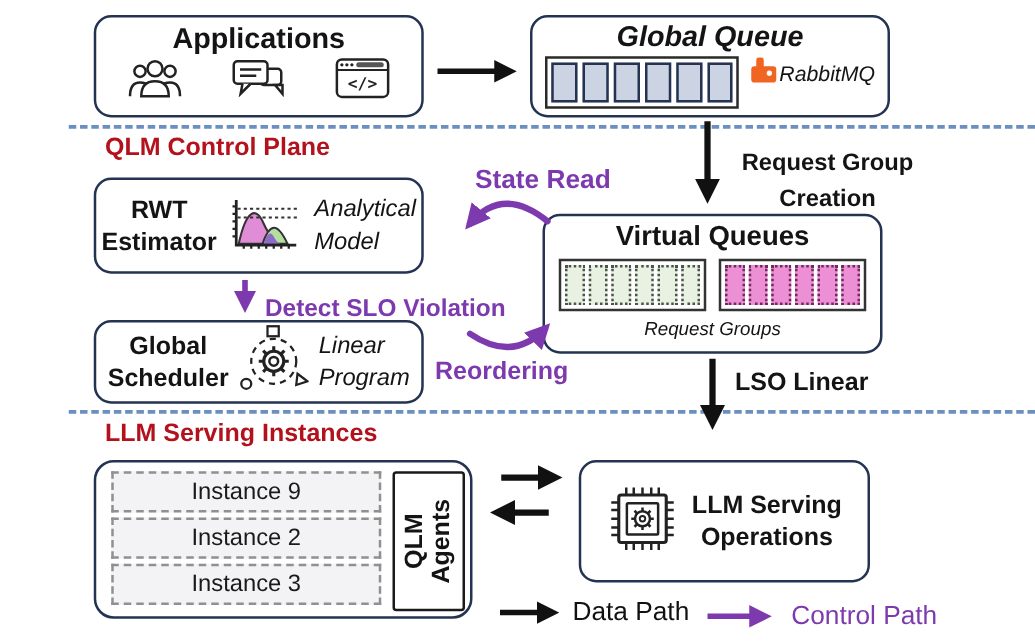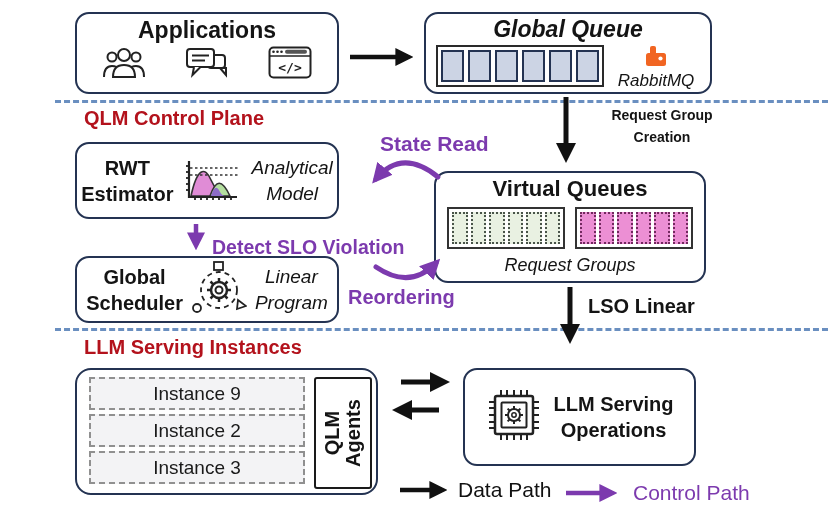--- a/index.html
+++ b/index.html
@@ -17,34 +17,34 @@
   .section-label{position:absolute;font-weight:bold;font-size:20px;color:var(--red);}
   .plabel{position:absolute;font-weight:bold;color:var(--purple);}
   .blabel{position:absolute;font-weight:bold;color:var(--ink);}
   
   .apps-icons{display:flex;justify-content:space-between;align-items:center;padding:2px 24px 0 24px;}
   
   .gq-row{display:flex;align-items:flex-start;padding:2px 10px 0 10px;gap:8px;}
   .gq-slots{width:168px;height:42px;border:2px solid #2a2a2a;background:#fff;
     box-sizing:border-box;display:flex;gap:4px;padding:3px;}
   .gq-slot{flex:1;background:var(--slot-blue);border:2px solid var(--navy);box-sizing:border-box;}
-  .gq-right{flex:1;display:flex;flex-direction:column;align-items:center;line-height:1;text-align:right;}
+  .gq-right{flex:1;display:flex;flex-direction:row;align-items:center;line-height:1;text-align:right;}
   .rabbit-label{font-style:italic;font-size:17px;margin-top:1px;}
   
   .two-line{font-weight:bold;font-size:20px;line-height:1.3;text-align:center;}
-  .annot{font-style:italic;font-size:19px;line-height:1.35;text-align:center;font-weight:normal;}
+  .annot{font-style:italic;font-size:19px;line-height:1.35;text-align:left;font-weight:normal;}
   .hflex{display:flex;align-items:center;justify-content:center;gap:8px;height:100%;box-sizing:border-box;}
   
   .vq-groups{display:flex;justify-content:center;gap:10px;margin-top:5px;}
   .vq-group{width:118px;height:42px;border:2px solid #333;background:#fff;
     box-sizing:border-box;display:flex;gap:3px;padding:3px;}
   .vq-slot{flex:1;box-sizing:border-box;}
   .vq-slot.green{background:var(--slot-green);border:2px dotted #49544a;}
   .vq-slot.pink{background:var(--slot-pink);border:2px dotted #73295f;}
-  .vq-caption{text-align:center;font-style:italic;font-size:18px;margin-top:6px;}
+  .vq-caption{text-align:center;font-style:italic;font-size:15px;margin-top:6px;}
   
   .inst-row{position:absolute;left:12px;width:216px;height:33px;background:var(--inst-fill);
     border:2px dashed #909090;box-sizing:border-box;display:flex;align-items:center;
     justify-content:center;font-size:19px;color:#1a1a1a;}
   .agents-box{position:absolute;left:237px;top:7px;width:58px;height:112px;background:#fff;
     border:2.5px solid #1a1a1a;border-radius:3px;box-sizing:border-box;
     display:flex;align-items:center;justify-content:center;}
   .agents-text{transform:rotate(-90deg);width:110px;text-align:center;
     font-weight:bold;font-size:20px;line-height:1.05;white-space:nowrap;}
   
@@ -124,21 +124,21 @@
           </svg>
         </span>
         <span class="rabbit-label">RabbitMQ</span>
       </div>
     </div>
   </div>
 
   <div class="section-label" style="left:84px;top:107px;">QLM Control Plane</div>
   <div class="section-label" style="left:84px;top:336px;text-align:center;">LLM Serving Instances</div>
 
-  <div class="blabel" style="left:582px;top:105px;width:160px;text-align:center;font-size:14px;line-height:1.55;">
+  <div class="blabel" style="left:582px;top:116px;width:160px;text-align:center;font-size:19px;line-height:1.55;">
     <div>Request Group</div>
     <div>Creation</div>
   </div>
 
   <div class="plabel" style="left:380px;top:132px;font-size:21px;">State Read</div>
 
   <div class="box" style="left:75px;top:142px;width:264px;height:77px;">
     <div class="hflex" style="padding:0 12px;">
       <div class="two-line">
         <div>RWT</div>

